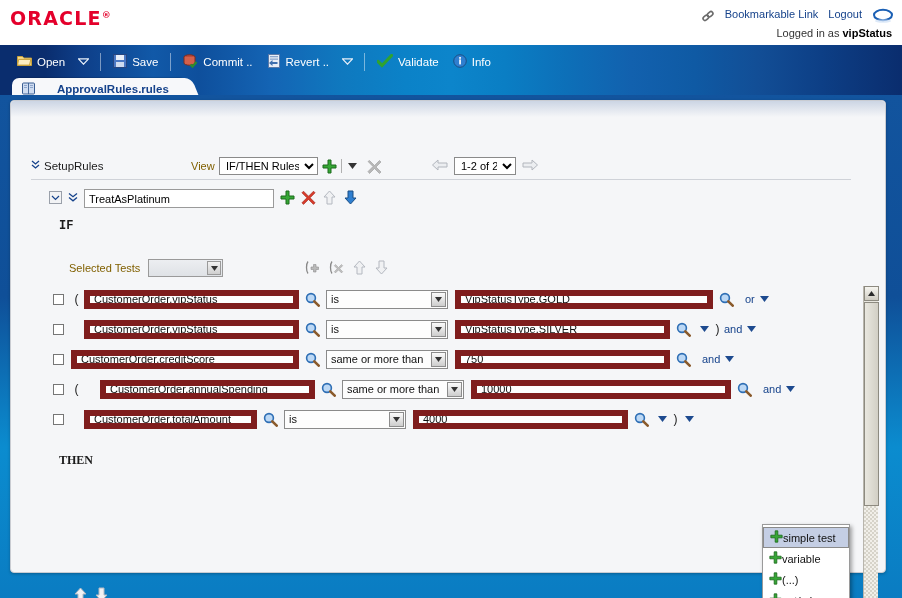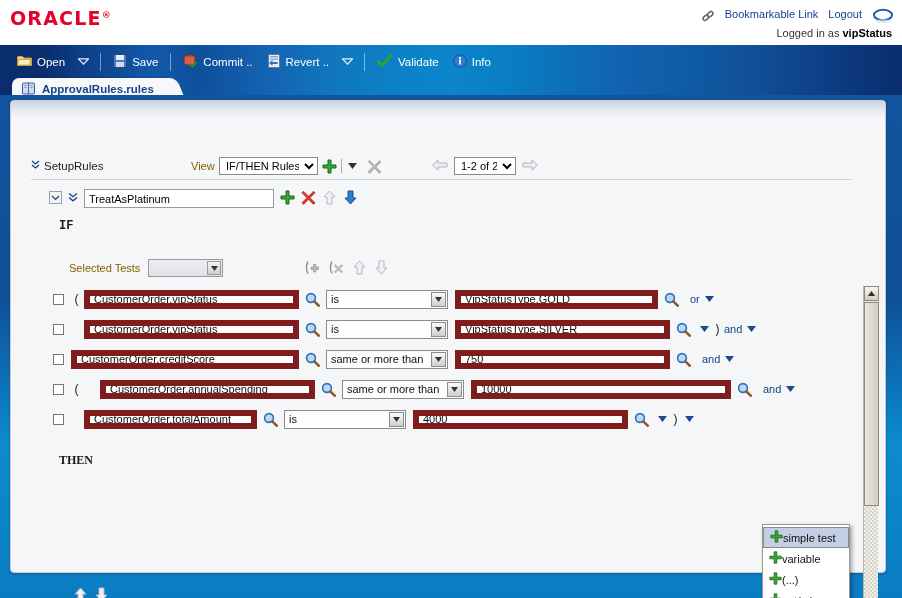--- a/index.html
+++ b/index.html
@@ -67,21 +67,21 @@
   .tb-sep { width:1px; height:18px; background:rgba(255,255,255,0.45); margin:0 5px; }
   .tb-caret { cursor:pointer; padding:4px 6px; }
   .tb-caret svg { display:block; }
 
   
   .tabrow { position:absolute; left:0; top:78px; width:902px; height:22px; }
   .tab {
     position:absolute; left:12px; top:0px; height:22px;
     background:#f7f8fa;
     border-radius:7px 7px 0 0;
-    display:flex; align-items:center; gap:7px;
+    display:flex; align-items:center; gap:22px;
     padding:0 16px 0 10px;
     box-shadow: 1px -1px 1px rgba(0,0,0,0.15);
   }
   .tab::after{
     content:""; position:absolute; right:-11px; top:0; width:16px; height:22px;
     background:#f7f8fa;
     transform: skewX(22deg);
     border-radius:0 7px 0 0;
   }
   .tab-label { font-size:11.5px; font-weight:bold; color:#15428b; }
@@ -497,21 +497,21 @@
               <path d="M9.3 9.3l4.4 4.4" stroke="#8a5a2b" stroke-width="2.6" stroke-linecap="round"></path>
             </svg></span>
           <span class="opsel" style="width:122px;">
             <span>is</span>
             <span class="arrow">
               <svg width="7" height="5" viewBox="0 0 7 5">
                 <path d="M0 0h7L3.5 5z" fill="#333"></path>
               </svg>
             </span>
           </span>
-          <input class="txtin" value="VipStatusType.GOLD" style="width: 203px; margin-left: 7px;">
+          <input class="txtin" value="VipStatusType.GOLD" style="width: 258px; margin-left: 7px;">
           <span class="mag" style="margin:0 5px 0 6px;"><svg width="15" height="15" viewBox="0 0 15 15">
               <circle cx="6" cy="6" r="4.4" fill="#bcd8f5" stroke="#2f6fb5" stroke-width="1.6"></circle>
               <path d="M9.3 9.3l4.4 4.4" stroke="#8a5a2b" stroke-width="2.6" stroke-linecap="round"></path>
             </svg></span>
           <span class="conj" style="margin:0 5px 0 6px;">or</span>
           <span class="dcaret">
             <svg width="9" height="6" viewBox="0 0 9 6">
               <path d="M0 0h9L4.5 6z" fill="#1d4a8f"></path>
             </svg>
           </span>

